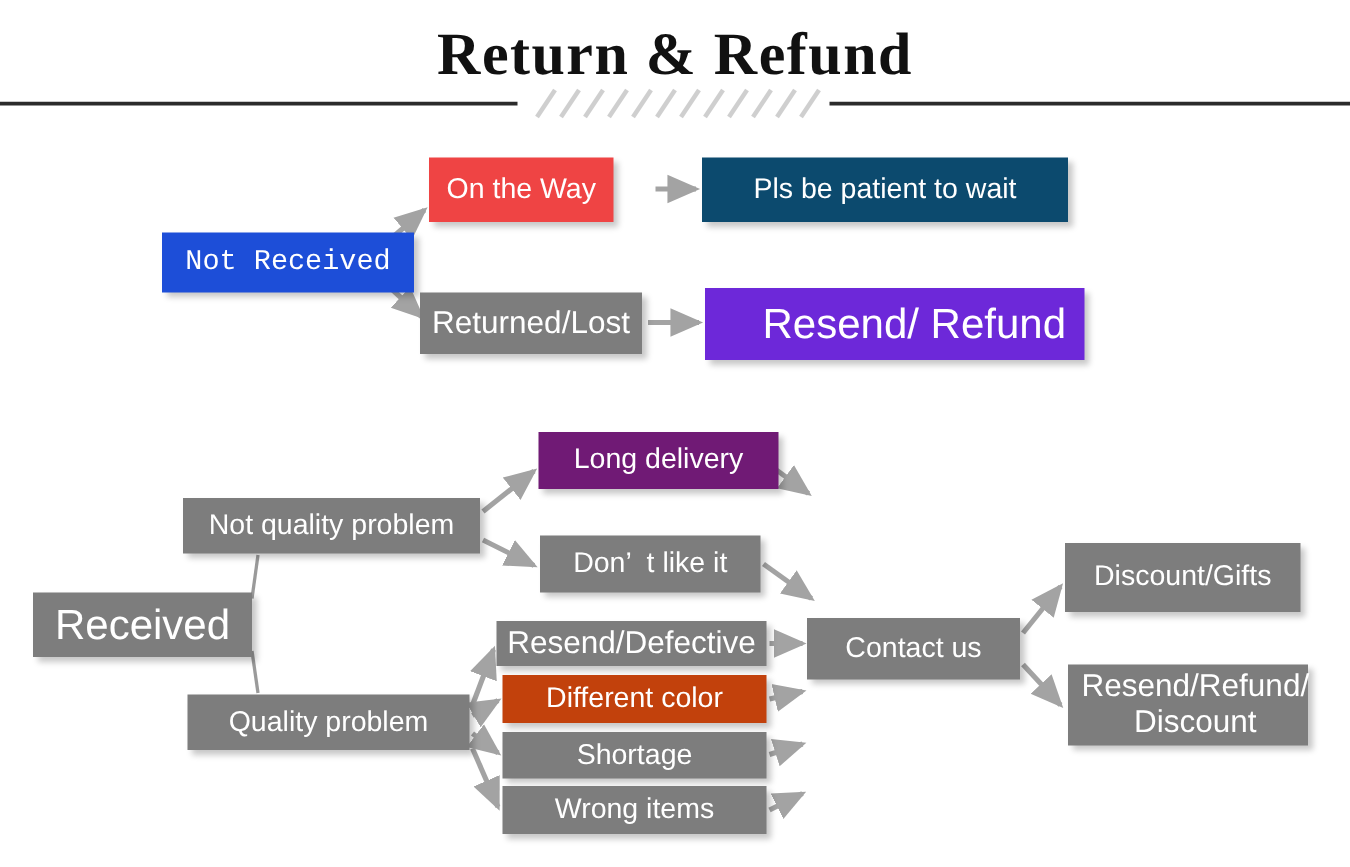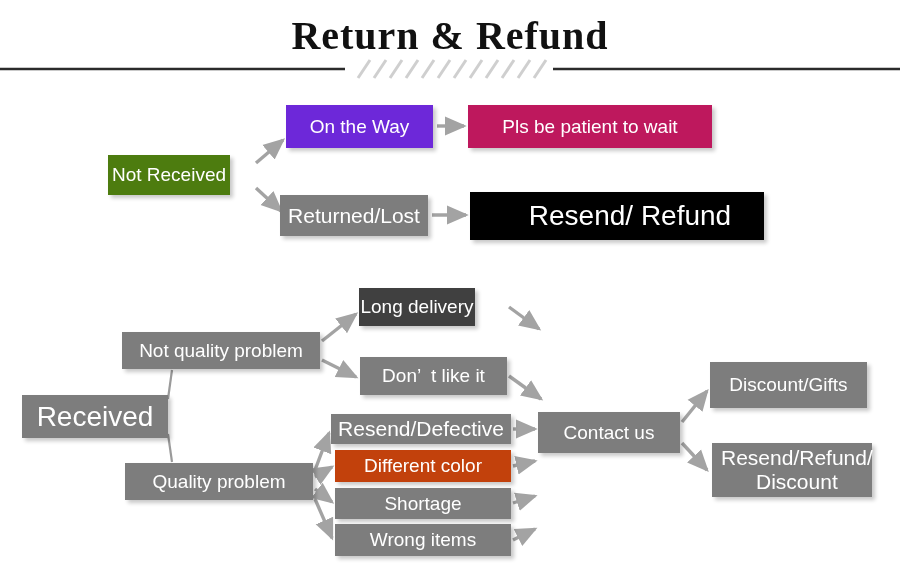--- a/index.html
+++ b/index.html
@@ -132,29 +132,29 @@
       <line x1="513" y1="540" x2="535" y2="529"></line>
     </g>
 
     <g stroke="#a3a3a3" stroke-width="3.4" fill="none" marker-end="url(#ah)">
       <line x1="682" y1="422" x2="707" y2="391"></line>
       <line x1="682" y1="443" x2="707" y2="470"></line>
     </g>
   </svg>
 
   <div id="nodes">
-      <div class="node" style="left: 108px; top: 155px; width: 122px; height: 40px; background: #4d7c0f; color: rgb(255, 255, 255);">Not Received</div>
-      <div class="node" style="left: 286px; top: 105px; width: 147px; height: 43px; background: #6d28d9; color: rgb(255, 255, 255);">On the Way</div>
-      <div class="node" style="left: 468px; top: 105px; width: 244px; height: 43px; background: #be185d; color: rgb(255, 255, 255);">Pls be patient to wait</div>
+      <div class="node" style="left: 108px; top: 155px; width: 168px; height: 40px; background: #1d4ed8; color: rgb(255, 255, 255); font-family: Liberation Mono, monospace;">Not Received</div>
+      <div class="node" style="left: 286px; top: 105px; width: 123px; height: 43px; background: #ef4444; color: rgb(255, 255, 255);">On the Way</div>
+      <div class="node" style="left: 468px; top: 105px; width: 244px; height: 43px; background: #0c4a6e; color: rgb(255, 255, 255);">Pls be patient to wait</div>
       <div class="node small" style="left: 280px; top: 195px; width: 148px; height: 41px; background: rgb(125, 125, 125); color: rgb(255, 255, 255);">Returned/Lost</div>
-      <div class="node big" style="left: 470px; top: 192px; width: 294px; height: 48px; background: #000000; color: rgb(255, 255, 255); padding-left: 32px;">Resend/ Refund</div>
+      <div class="node big" style="left: 470px; top: 192px; width: 253px; height: 48px; background: #6d28d9; color: rgb(255, 255, 255); padding-left: 32px;">Resend/ Refund</div>
       <div class="node big" style="left: 22px; top: 395px; width: 146px; height: 43px; background: rgb(125, 125, 125); color: rgb(255, 255, 255);">Received</div>
       <div class="node" style="left: 122px; top: 332px; width: 198px; height: 37px; background: rgb(125, 125, 125); color: rgb(255, 255, 255);">Not quality problem</div>
       <div class="node" style="left: 125px; top: 463px; width: 188px; height: 37px; background: rgb(125, 125, 125); color: rgb(255, 255, 255);">Quality problem</div>
-      <div class="node" style="left: 359px; top: 288px; width: 116px; height: 38px; background: #404040; color: rgb(255, 255, 255);">Long delivery</div>
+      <div class="node" style="left: 359px; top: 288px; width: 160px; height: 38px; background: #701a75; color: rgb(255, 255, 255);">Long delivery</div>
       <div class="node" style="left: 360px; top: 357px; width: 147px; height: 38px; background: rgb(125, 125, 125); color: rgb(255, 255, 255);">Don’  t like it</div>
       <div class="node small" style="left: 331px; top: 414px; width: 180px; height: 30px; background: rgb(125, 125, 125); color: rgb(255, 255, 255);">Resend/Defective</div>
       <div class="node" style="left: 335px; top: 450px; width: 176px; height: 32px; background: #c2410c; color: rgb(255, 255, 255);">Different color</div>
       <div class="node" style="left: 335px; top: 488px; width: 176px; height: 31px; background: rgb(125, 125, 125); color: rgb(255, 255, 255);">Shortage</div>
       <div class="node" style="left: 335px; top: 524px; width: 176px; height: 32px; background: rgb(125, 125, 125); color: rgb(255, 255, 255);">Wrong items</div>
       <div class="node" style="left: 538px; top: 412px; width: 142px; height: 41px; background: rgb(125, 125, 125); color: rgb(255, 255, 255);">Contact us</div>
       <div class="node" style="left: 710px; top: 362px; width: 157px; height: 46px; background: rgb(125, 125, 125); color: rgb(255, 255, 255);">Discount/Gifts</div>
       <div class="node small left" style="left: 712px; top: 443px; width: 160px; height: 54px; background: rgb(125, 125, 125); color: rgb(255, 255, 255);">Resend/Refund/
 Discount</div>
     </div>

